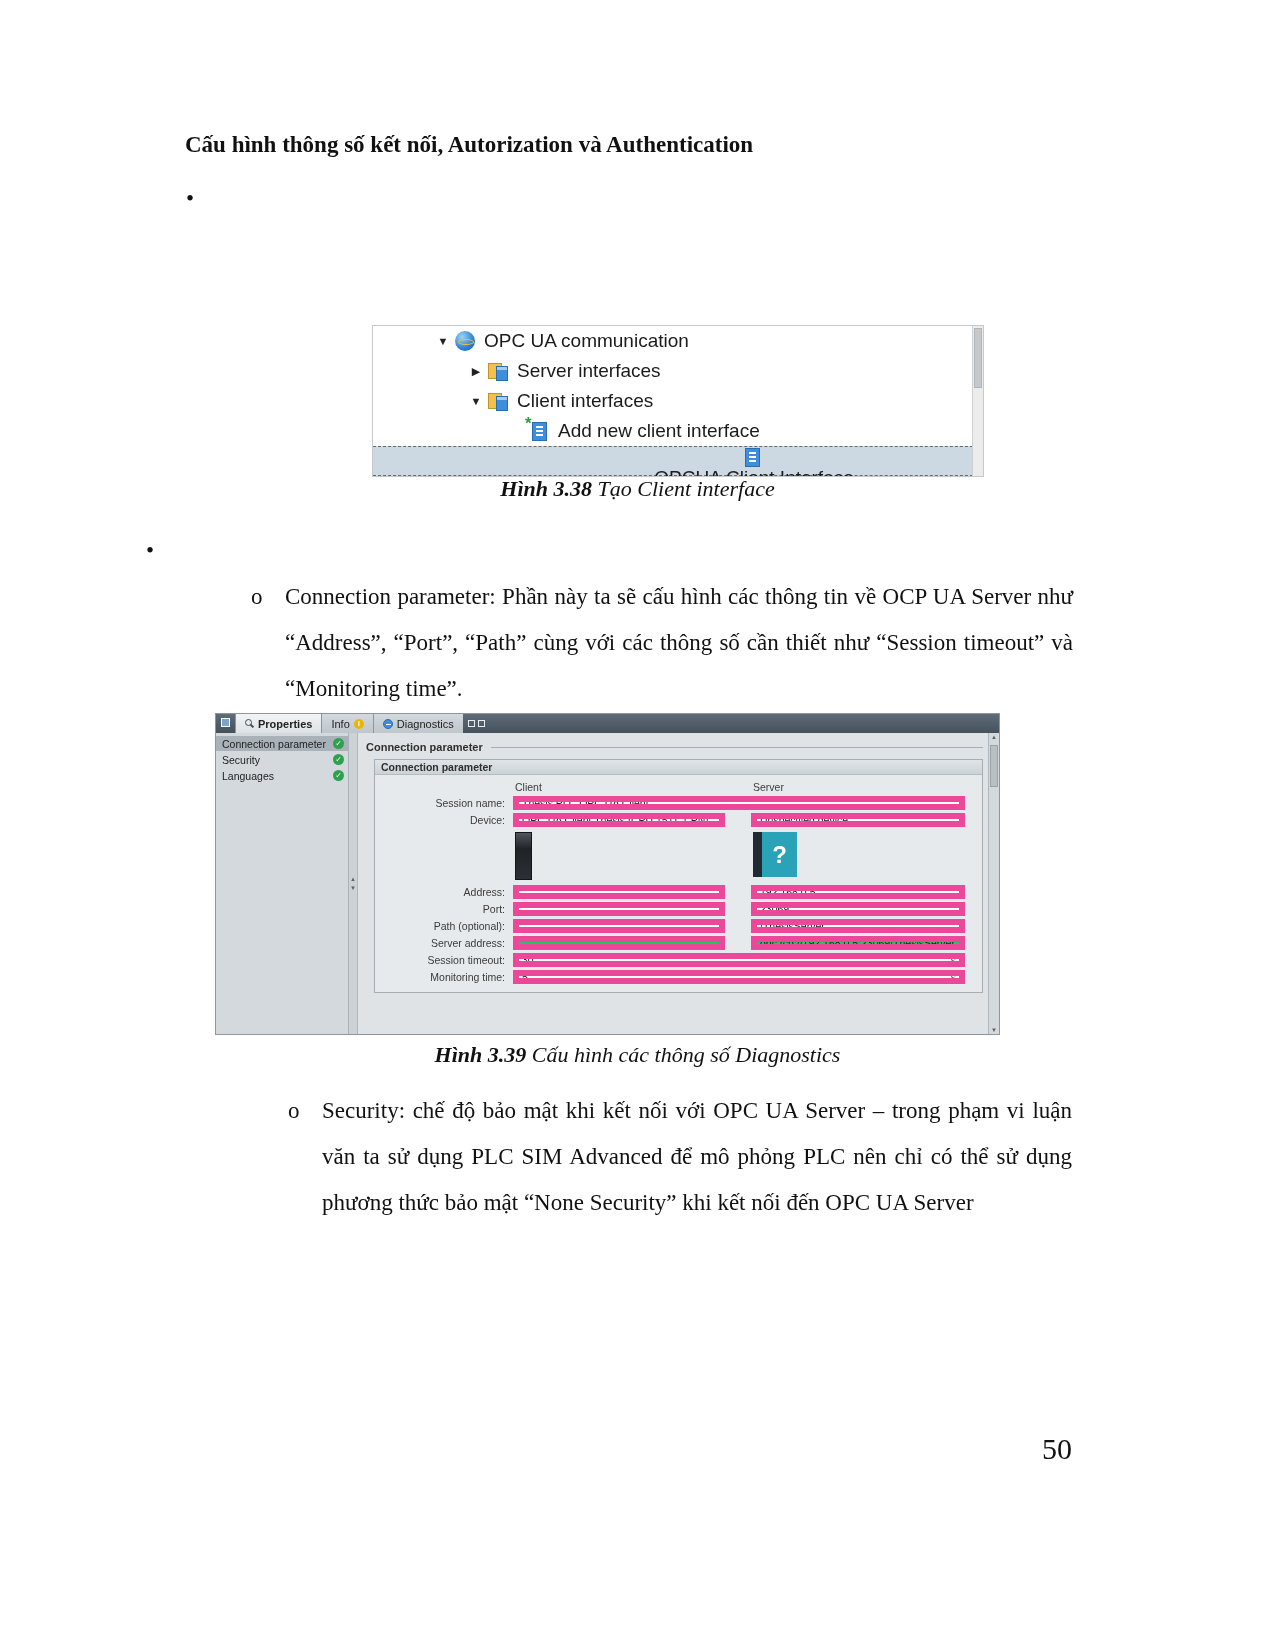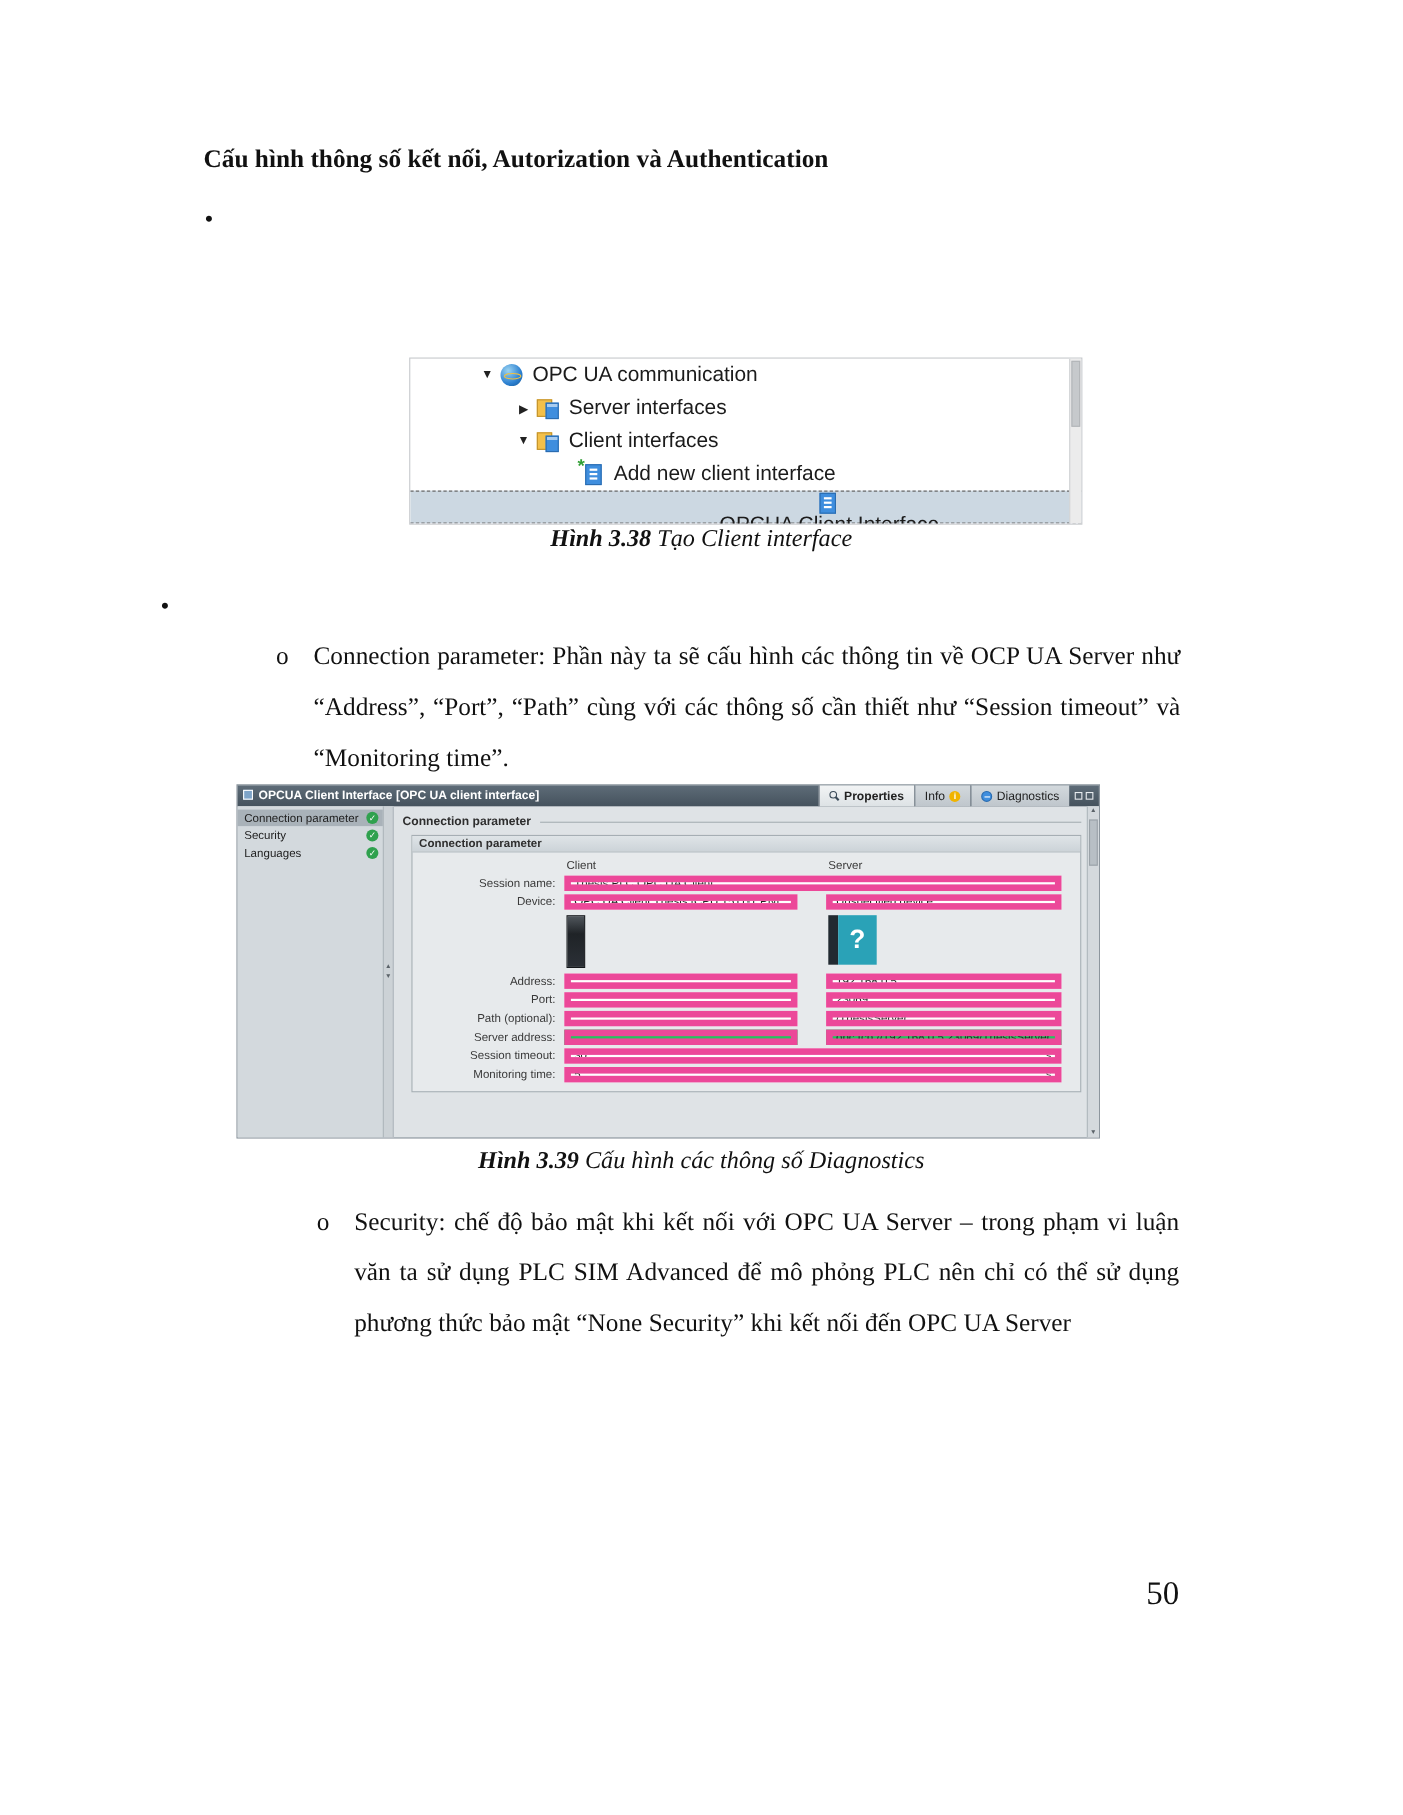--- a/index.html
+++ b/index.html
@@ -160,21 +160,20 @@
 
 <div class="abs para s1">
   <span class="marker">o</span>
   <span>Connection parameter: Phần này ta sẽ cấu hình các thông tin về OCP UA Server như “Address”, “Port”, “Path” cùng với các thông số cần thiết như “Session timeout” và “Monitoring time”.</span>
 </div>
 
 <div class="abs shot-panel">
 
   <div class="titlebar">
     <span class="tb-icon"></span>
-    <span class="tb-title">OPCUA Client Interface [OPC UA client interface]</span>
     <div class="tb-tab active">
       <span class="mag"></span>
       <span>Properties</span>
     </div>
     <div class="tb-tab">
       <span>Info</span>
       <span class="info-ic">i</span>
     </div>
     <div class="tb-tab">
       <span class="diag-ic"></span>

